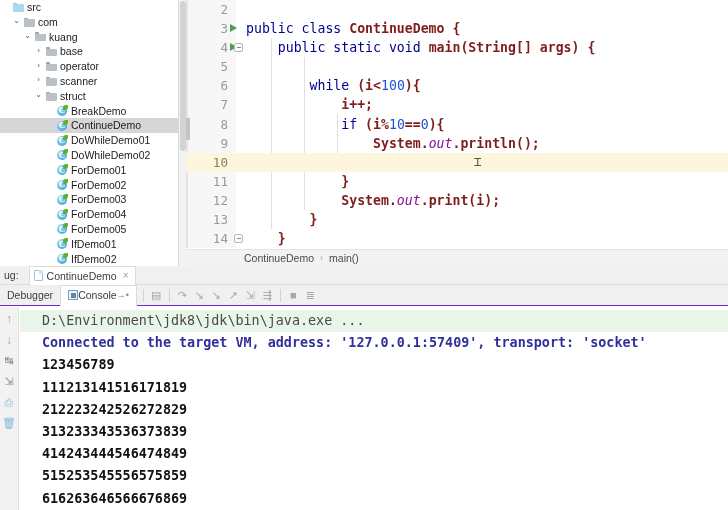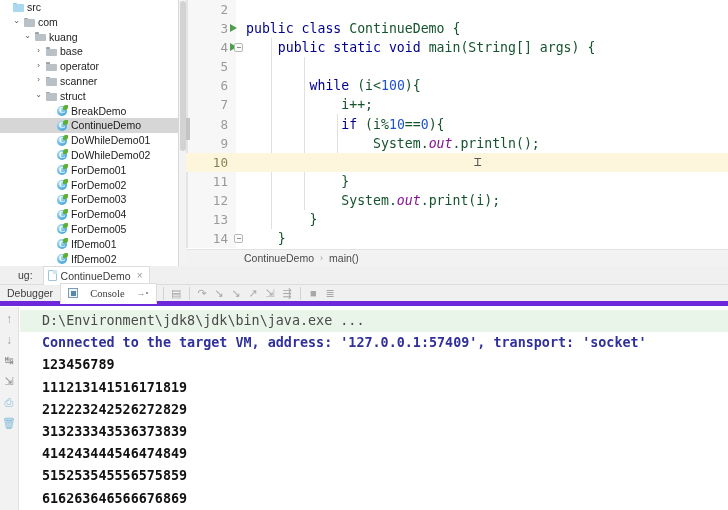--- a/index.html
+++ b/index.html
@@ -86,21 +86,21 @@
     position:absolute; left:0; top:0; width:42px; text-align:right;
     color:#999999; font-family:"DejaVu Sans Mono", monospace; font-size:12.6px;
   }
   .cline.hl .lnum { color:#8a8055; }
   .ctext { position:absolute; left:60px; top:0; color:#1a1a1a; }
 
   
   .kw  { color:#00008f; font-weight:normal; }
   .num { color:#1b52d6; }
   .fld { color:#871094; font-style:italic; }
-  .pln { color:#14532d; }
+  .pln { color:#7f1d1d;font-weight:bold; }
 
   
   .runarrow {
     position:absolute; left:44px; width:0; height:0;
     border-left:7px solid #4f9e4f; border-top:4.6px solid transparent;
     border-bottom:4.6px solid transparent;
   }
   
   .fold {
     position:absolute; width:9px; height:9px; border:1px solid #b8b8b8;
@@ -130,41 +130,41 @@
 
   
   .debug-panel {
     position:absolute; left:0; top:266px; width:728px; height:244px; background:#ffffff;
   }
   .debug-tabbar {
     position:absolute; left:0; top:0; width:728px; height:19px;
     background:#f0f0f0; border-bottom:1px solid #dcdcdc;
     display:flex; align-items:center; font-size:10.5px; color:#3c3c3c;
   }
-  .debug-title { padding-left:18px; color:#3c3c3c; }
+  .debug-title { padding-left:4px; color:#3c3c3c; }
   .dbg-tab {
     margin-left:10px; height:19px; display:flex; align-items:center;
     background:#ffffff; border:1px solid #dcdcdc; border-bottom:none;
     padding:0 6px 0 4px; gap:4px;
   }
   .tabfile-icon { position:relative; width:9px; height:11px; }
   .tabfile-icon .pg { position:absolute; inset:0; background:#ffffff; border:1px solid #9fc4dd; border-radius:1px; }
   .tabfile-icon .corner { position:absolute; right:0; top:0; width:4px; height:4px; background:#cfe6f5; }
   .tab-close { color:#9a9a9a; font-size:10px; padding-left:2px; }
 
   .console-toolbar {
     position:absolute; left:0; top:19px; width:728px; height:21px;
-    background:#f0f0f0; border-bottom:5px solid #6d28d9;
+    background:#f0f0f0; border-bottom:1px solid #6d28d9;
     display:flex; align-items:center; font-size:10.5px; color:#3c3c3c;
   }
   .tb-label { padding:0 7px; height:21px; line-height:21px; color:#3c3c3c; }
   .console-tab {
-    height:21px; display:flex; align-items:center; gap:12px;
+    height:21px; display:flex; align-items:center; gap:0;
     background:#ffffff; border:1px solid #dcdcdc; border-bottom:1px solid #ffffff;
-    padding:0 7px; margin-right:2px;font-family:Liberation Serif, serif;
+    padding:0 7px; margin-right:2px;
   }
   .console-sq {
     width:10px; height:10px; border:1px solid #7a9cb5; background:#eef5fa;
     display:flex; align-items:center; justify-content:center;
   }
   .console-sq i { display:block; width:5px; height:5px; background:#5b87a8; }
   .tb-divider { width:1px; height:13px; background:#d3d3d3; margin:0 4px; }
   .tb-icon {
     width:17px; height:17px; display:flex; align-items:center; justify-content:center;
     color:#8b8b8b; font-size:11px; opacity:.72;

